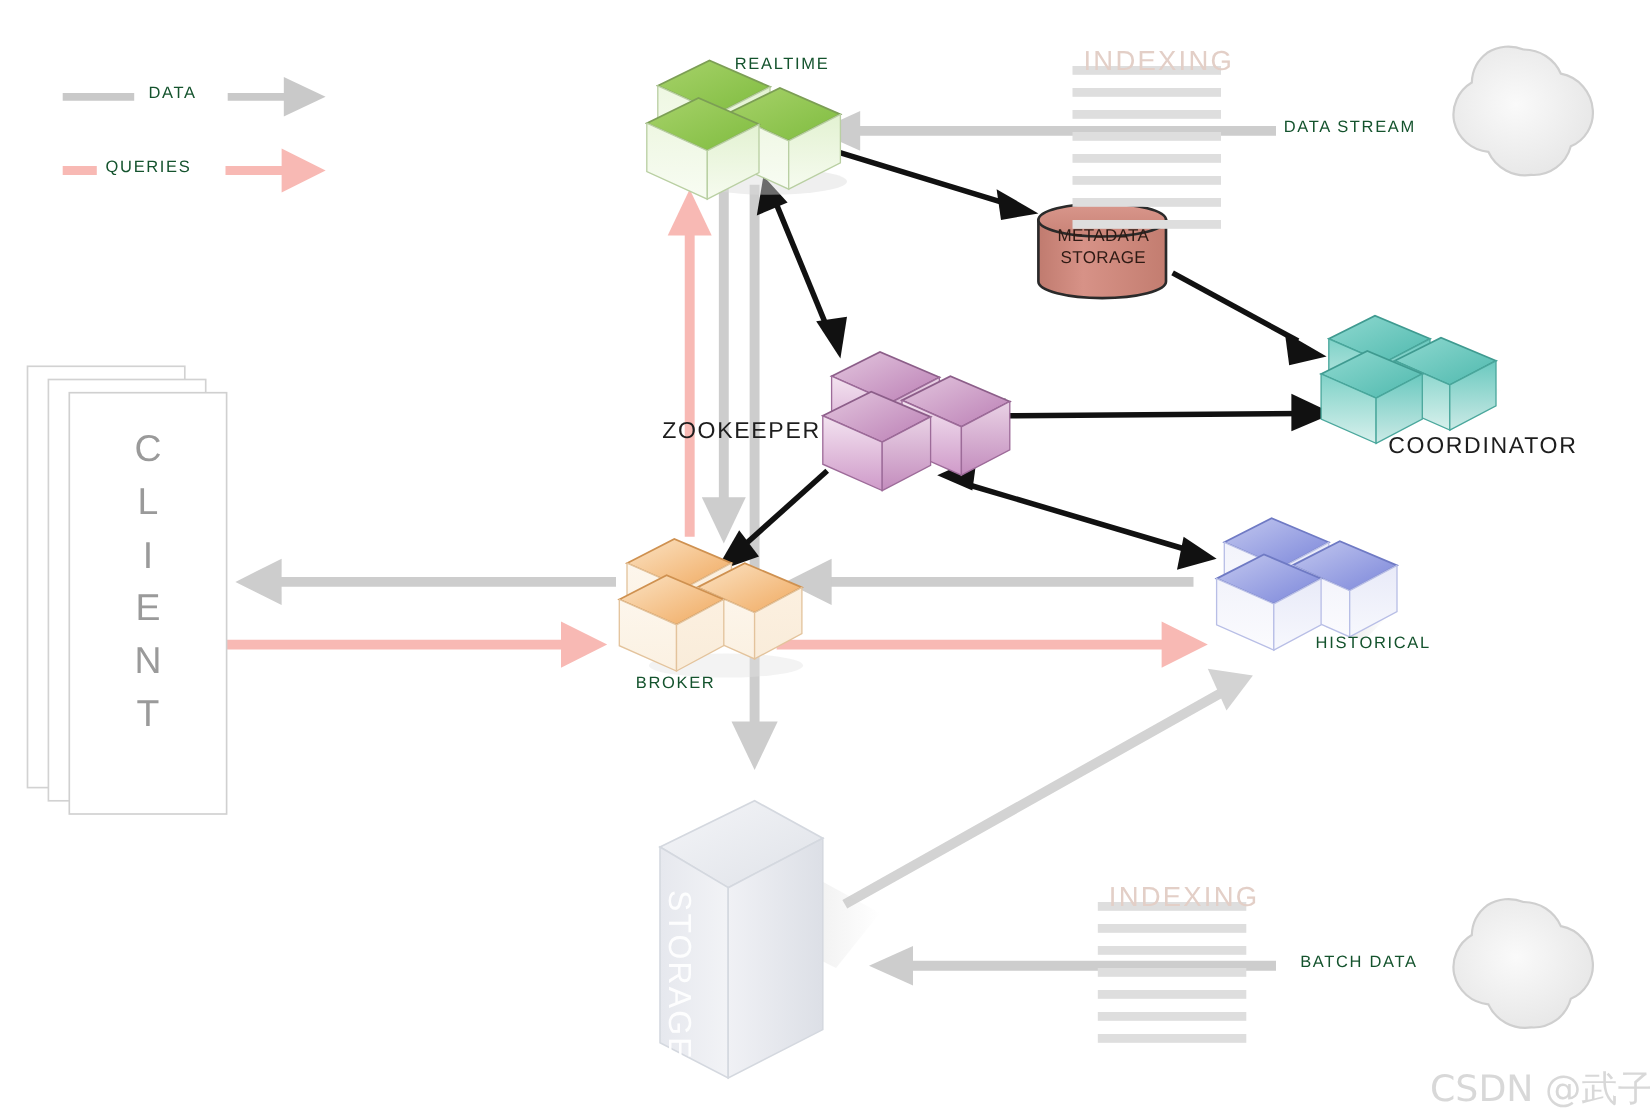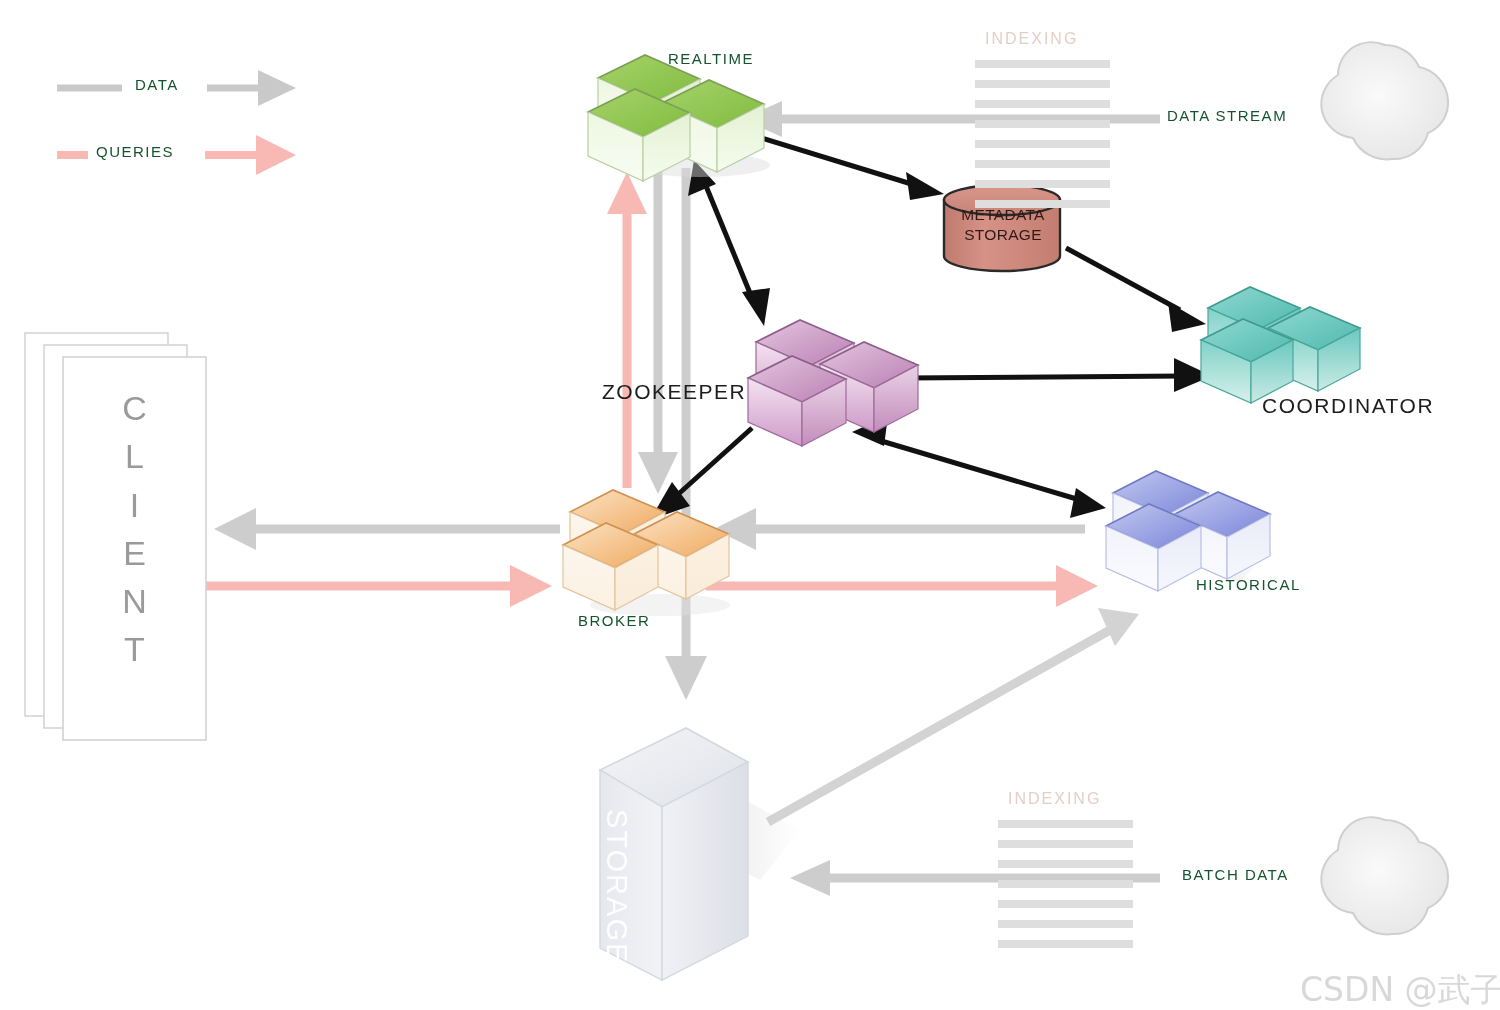--- a/index.html
+++ b/index.html
@@ -3,21 +3,21 @@
 <meta charset="utf-8">
 <style>
   html,body{margin:0;padding:0;background:#ffffff;}
   body{width:1500px;height:1010px;position:relative;overflow:hidden;
        font-family:"Liberation Sans","DejaVu Sans",sans-serif;}
   #stage{position:absolute;inset:0;width:1500px;height:1010px;}
   svg.layer{position:absolute;left:0;top:0;width:1500px;height:1010px;}
   .lbl{position:absolute;white-space:nowrap;letter-spacing:1.5px;}
   .lbl-gray{color:#14532d;font-size:15px;}
   .lbl-dark{color:#1d1d1d;font-size:21px;font-weight:400;}
-  .lbl-idx{color:#e3cfc7;font-size:16px;letter-spacing:2px;}
+  .lbl-idx{color:#e3cfc7;font-size:25px;letter-spacing:2px;margin-top:12px;}
   .lbl-client{color:#9a9a9a;font-size:34px;letter-spacing:0;line-height:1.42;text-align:center;}
   .wm{position:absolute;white-space:nowrap;font-family:"DejaVu Sans",sans-serif;}
   .wm1{color:#8d8d8d;font-size:23px;opacity:.78;}
   .wm2{color:#d2d2d2;font-size:33px;opacity:.85;}
 </style>
 </head>
 <body>
 
 <div id="stage">
 

